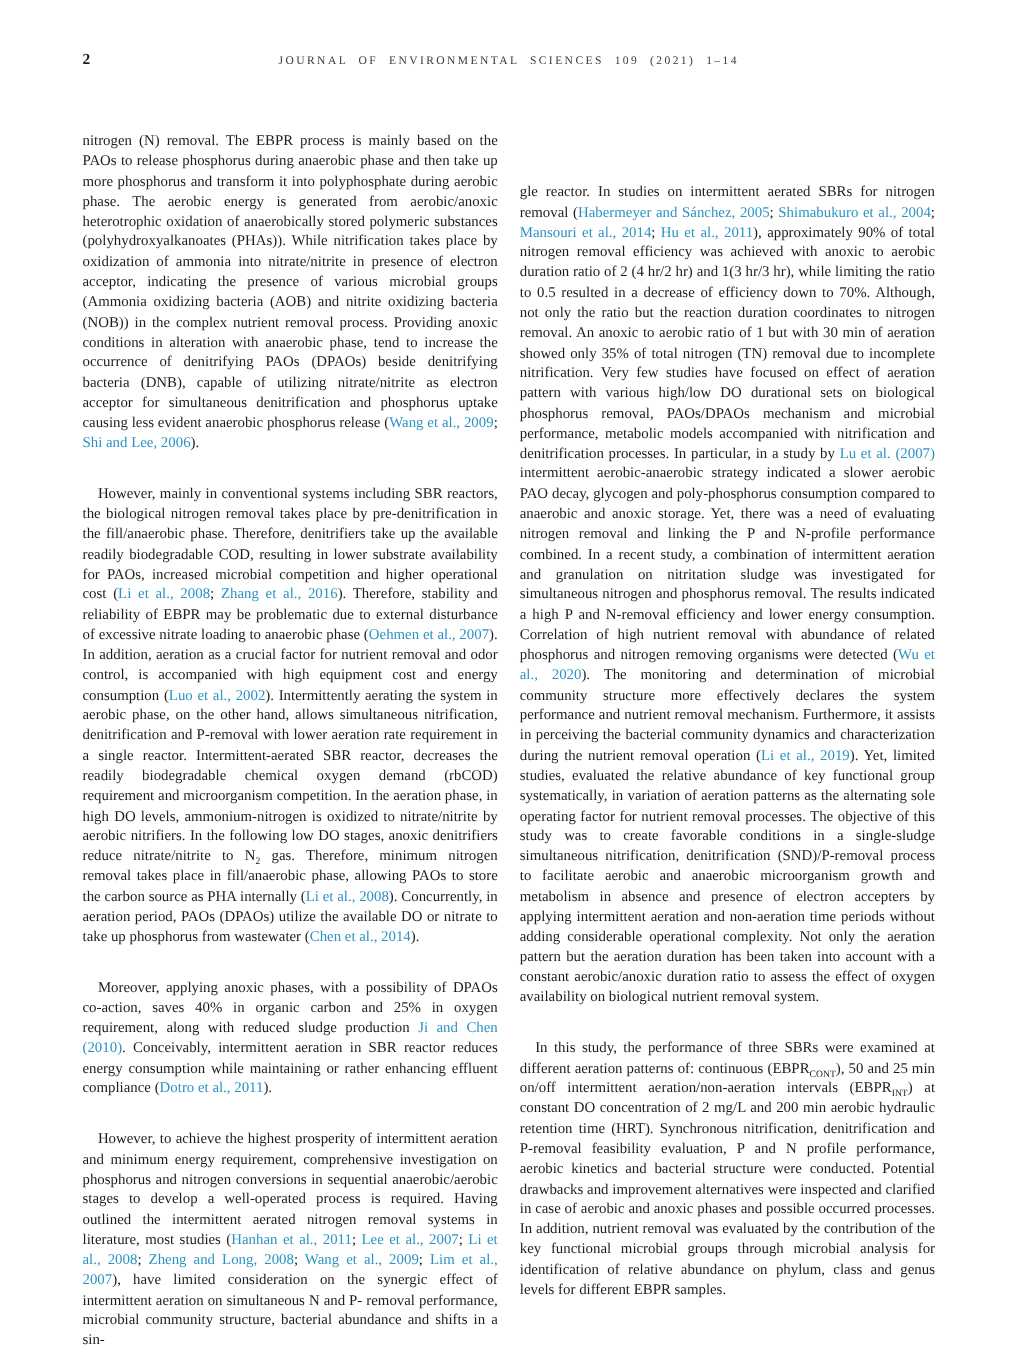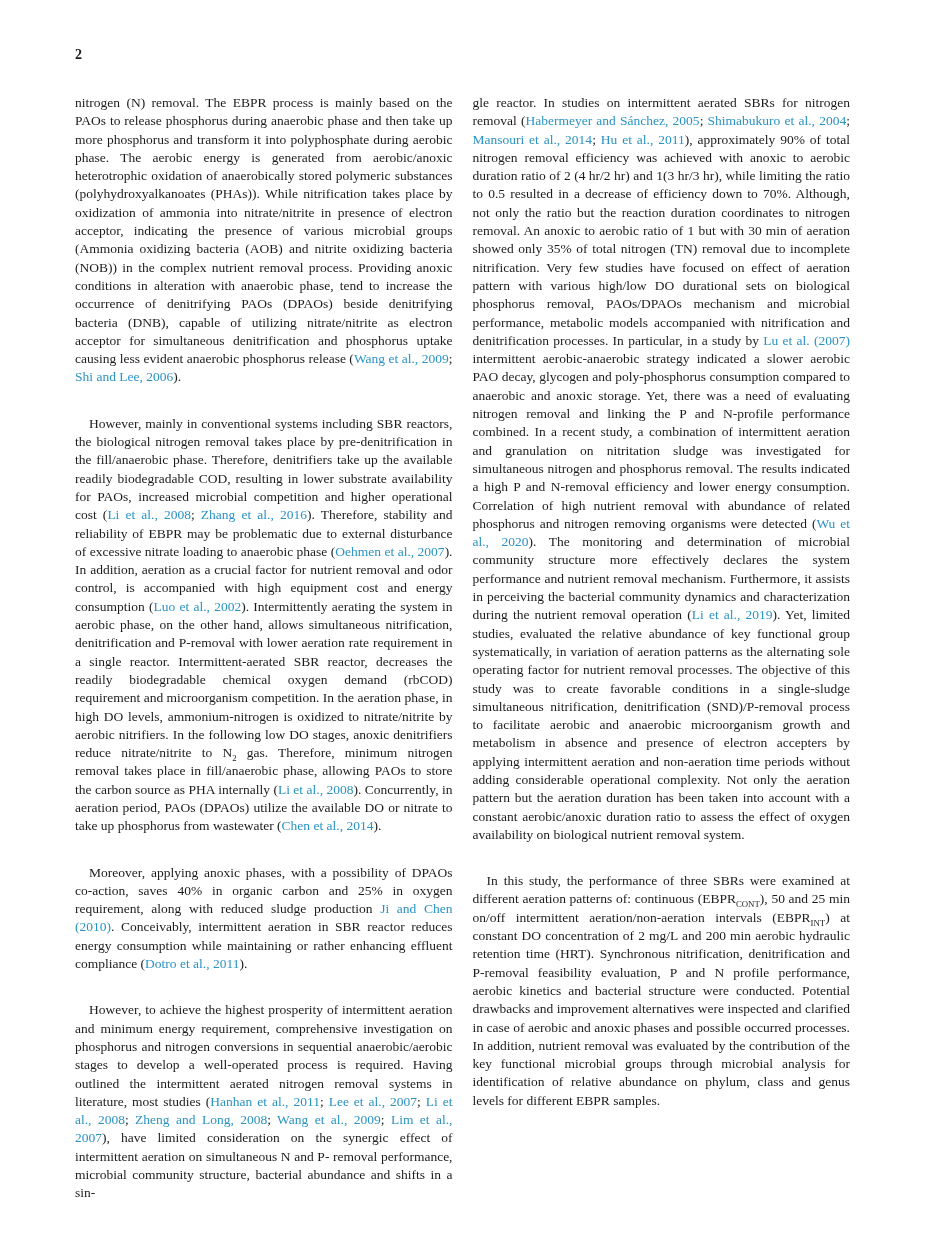--- a/index.html
+++ b/index.html
@@ -38,25 +38,26 @@
     text-align:center;
     font-size:10.5px;
     letter-spacing:2.2px;
     word-spacing:5px;
     color:#3a3a3a;
     text-transform:uppercase;
     padding-top:3px;
   }
   .columns{
     position:absolute;
-    top:94px;
+    top:119px;
     left:75px;
     right:75px;
     display:flex;
     gap:20px;
+    align-items:center;
   }
   .col{
     flex:1 1 0;
     min-width:0;
   }
   .col p{
     margin:0;
     font-size:13.5px;
     line-height:18.3px;
     text-align:justify;
@@ -75,20 +76,21 @@
     line-height:0;
     vertical-align:sub;
   }
 </style>
 </head>
 <body>
 
 <div class="page">
   <header class="page-header">
     <span class="page-number">2</span>
+    <span class="running-head">JOURNAL OF ENVIRONMENTAL SCIENCES 109 (2021) 1–14</span>
   </header>
   <main class="columns">
     <section class="col">
         <p class="para">nitrogen (N) removal. The EBPR process is mainly based on the PAOs to release phosphorus during anaerobic phase and then take up more phosphorus and transform it into polyphosphate during aerobic phase. The aerobic energy is generated from aerobic/anoxic heterotrophic oxidation of anaerobically stored polymeric substances (polyhydroxyalkanoates (PHAs)). While nitrification takes place by oxidization of ammonia into nitrate/nitrite in presence of electron acceptor, indicating the presence of various microbial groups (Ammonia oxidizing bacteria (AOB) and nitrite oxidizing bacteria (NOB)) in the complex nutrient removal process. Providing anoxic conditions in alteration with anaerobic phase, tend to increase the occurrence of denitrifying PAOs (DPAOs) beside denitrifying bacteria (DNB), capable of utilizing nitrate/nitrite as electron acceptor for simultaneous denitrification and phosphorus uptake causing less evident anaerobic phosphorus release (<a class="cite">Wang et al., 2009</a>; <a class="cite">Shi and Lee, 2006</a>).</p>
         <p class="para indent">However, mainly in conventional systems including SBR reactors, the biological nitrogen removal takes place by pre-denitrification in the fill/anaerobic phase. Therefore, denitrifiers take up the available readily biodegradable COD, resulting in lower substrate availability for PAOs, increased microbial competition and higher operational cost (<a class="cite">Li et al., 2008</a>; <a class="cite">Zhang et al., 2016</a>). Therefore, stability and reliability of EBPR may be problematic due to external disturbance of excessive nitrate loading to anaerobic phase (<a class="cite">Oehmen et al., 2007</a>). In addition, aeration as a crucial factor for nutrient removal and odor control, is accompanied with high equipment cost and energy consumption (<a class="cite">Luo et al., 2002</a>). Intermittently aerating the system in aerobic phase, on the other hand, allows simultaneous nitrification, denitrification and P-removal with lower aeration rate requirement in a single reactor. Intermittent-aerated SBR reactor, decreases the readily biodegradable chemical oxygen demand (rbCOD) requirement and microorganism competition. In the aeration phase, in high DO levels, ammonium-nitrogen is oxidized to nitrate/nitrite by aerobic nitrifiers. In the following low DO stages, anoxic denitrifiers reduce nitrate/nitrite to N<sub class="subtxt">2</sub> gas. Therefore, minimum nitrogen removal takes place in fill/anaerobic phase, allowing PAOs to store the carbon source as PHA internally (<a class="cite">Li et al., 2008</a>). Concurrently, in aeration period, PAOs (DPAOs) utilize the available DO or nitrate to take up phosphorus from wastewater (<a class="cite">Chen et al., 2014</a>).</p>
         <p class="para indent">Moreover, applying anoxic phases, with a possibility of DPAOs co-action, saves 40% in organic carbon and 25% in oxygen requirement, along with reduced sludge production <a class="cite">Ji and Chen (2010)</a>. Conceivably, intermittent aeration in SBR reactor reduces energy consumption while maintaining or rather enhancing effluent compliance (<a class="cite">Dotro et al., 2011</a>).</p>
         <p class="para indent continues">However, to achieve the highest prosperity of intermittent aeration and minimum energy requirement, comprehensive investigation on phosphorus and nitrogen conversions in sequential anaerobic/aerobic stages to develop a well-operated process is required. Having outlined the intermittent aerated nitrogen removal systems in literature, most studies (<a class="cite">Hanhan et al., 2011</a>; <a class="cite">Lee et al., 2007</a>; <a class="cite">Li et al., 2008</a>; <a class="cite">Zheng and Long, 2008</a>; <a class="cite">Wang et al., 2009</a>; <a class="cite">Lim et al., 2007</a>), have limited consideration on the synergic effect of intermittent aeration on simultaneous N and P- removal performance, microbial community structure, bacterial abundance and shifts in a sin-</p>
       </section>
     <section class="col">
         <p class="para">gle reactor. In studies on intermittent aerated SBRs for nitrogen removal (<a class="cite">Habermeyer and Sánchez, 2005</a>; <a class="cite">Shimabukuro et al., 2004</a>; <a class="cite">Mansouri et al., 2014</a>; <a class="cite">Hu et al., 2011</a>), approximately 90% of total nitrogen removal efficiency was achieved with anoxic to aerobic duration ratio of 2 (4 hr/2 hr) and 1(3 hr/3 hr), while limiting the ratio to 0.5 resulted in a decrease of efficiency down to 70%. Although, not only the ratio but the reaction duration coordinates to nitrogen removal. An anoxic to aerobic ratio of 1 but with 30 min of aeration showed only 35% of total nitrogen (TN) removal due to incomplete nitrification. Very few studies have focused on effect of aeration pattern with various high/low DO durational sets on biological phosphorus removal, PAOs/DPAOs mechanism and microbial performance, metabolic models accompanied with nitrification and denitrification processes. In particular, in a study by <a class="cite">Lu et al. (2007)</a> intermittent aerobic-anaerobic strategy indicated a slower aerobic PAO decay, glycogen and poly-phosphorus consumption compared to anaerobic and anoxic storage. Yet, there was a need of evaluating nitrogen removal and linking the P and N-profile performance combined. In a recent study, a combination of intermittent aeration and granulation on nitritation sludge was investigated for simultaneous nitrogen and phosphorus removal. The results indicated a high P and N-removal efficiency and lower energy consumption. Correlation of high nutrient removal with abundance of related phosphorus and nitrogen removing organisms were detected (<a class="cite">Wu et al., 2020</a>). The monitoring and determination of microbial community structure more effectively declares the system performance and nutrient removal mechanism. Furthermore, it assists in perceiving the bacterial community dynamics and characterization during the nutrient removal operation (<a class="cite">Li et al., 2019</a>). Yet, limited studies, evaluated the relative abundance of key functional group systematically, in variation of aeration patterns as the alternating sole operating factor for nutrient removal processes. The objective of this study was to create favorable conditions in a single-sludge simultaneous nitrification, denitrification (SND)/P-removal process to facilitate aerobic and anaerobic microorganism growth and metabolism in absence and presence of electron accepters by applying intermittent aeration and non-aeration time periods without adding considerable operational complexity. Not only the aeration pattern but the aeration duration has been taken into account with a constant aerobic/anoxic duration ratio to assess the effect of oxygen availability on biological nutrient removal system.</p>

